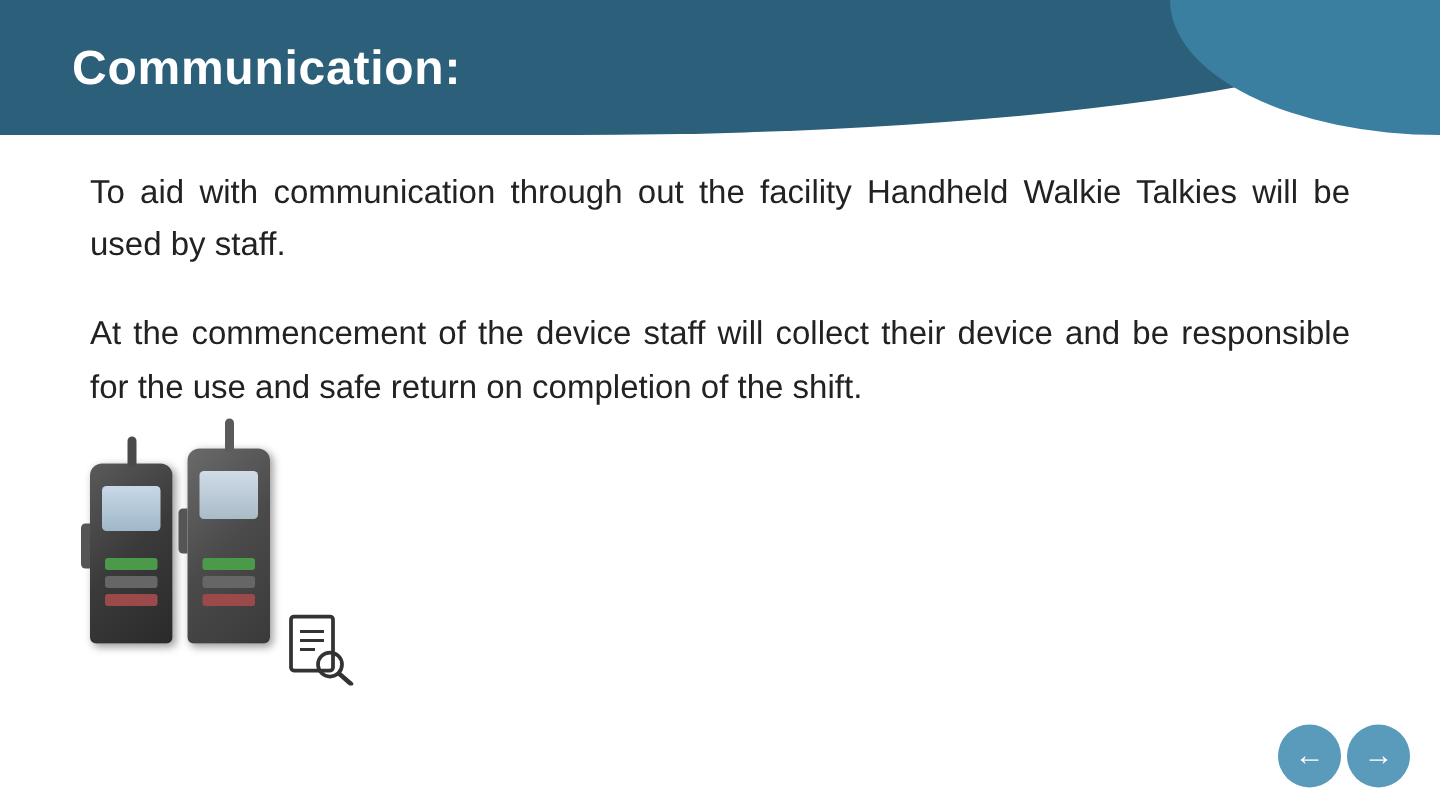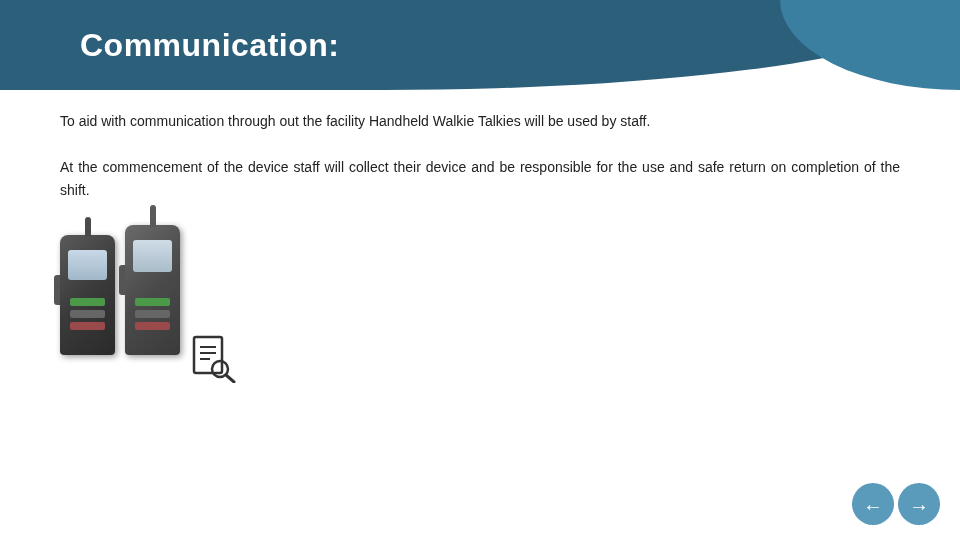--- a/index.html
+++ b/index.html
@@ -17,21 +17,21 @@
       position: absolute;
       top: 0;
       left: 0;
       width: 100%;
       height: 90px;
       background: #2c5f7a;
       border-radius: 0 0 60% 0 / 0 0 100% 0;
       z-index: 1;
       display: flex;
       align-items: center;
-      padding-left: 80px;
+      padding-left: 48px;
     }
 
     .header-banner::after {
       content: '';
       position: absolute;
       top: 0;
       right: 0;
       width: 300px;
       height: 90px;
       background: #3a7fa0;
@@ -48,21 +48,21 @@
 
     .content-area {
       position: absolute;
       top: 110px;
       left: 60px;
       right: 60px;
       bottom: 60px;
     }
 
     .paragraph {
-      font-size: 14px;
+      font-size: 22px;
       color: #222222;
       line-height: 1.6;
       text-align: justify;
       margin-bottom: 24px;
     }
 
     .walkie-talkie-image {
       margin-top: 10px;
       position: relative;
       width: 200px;

